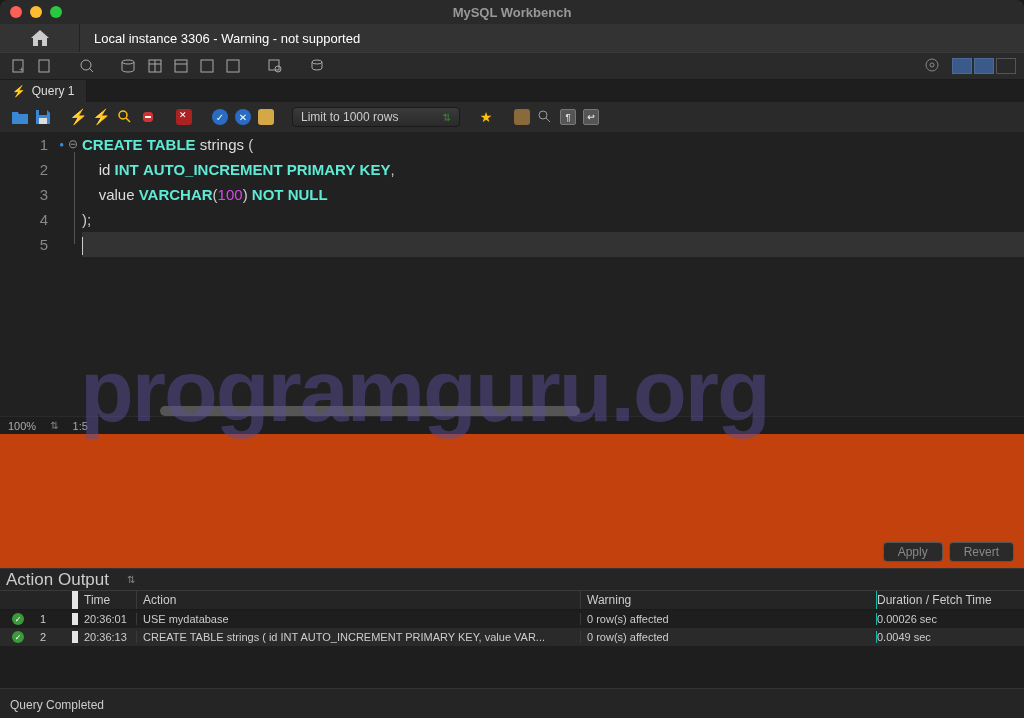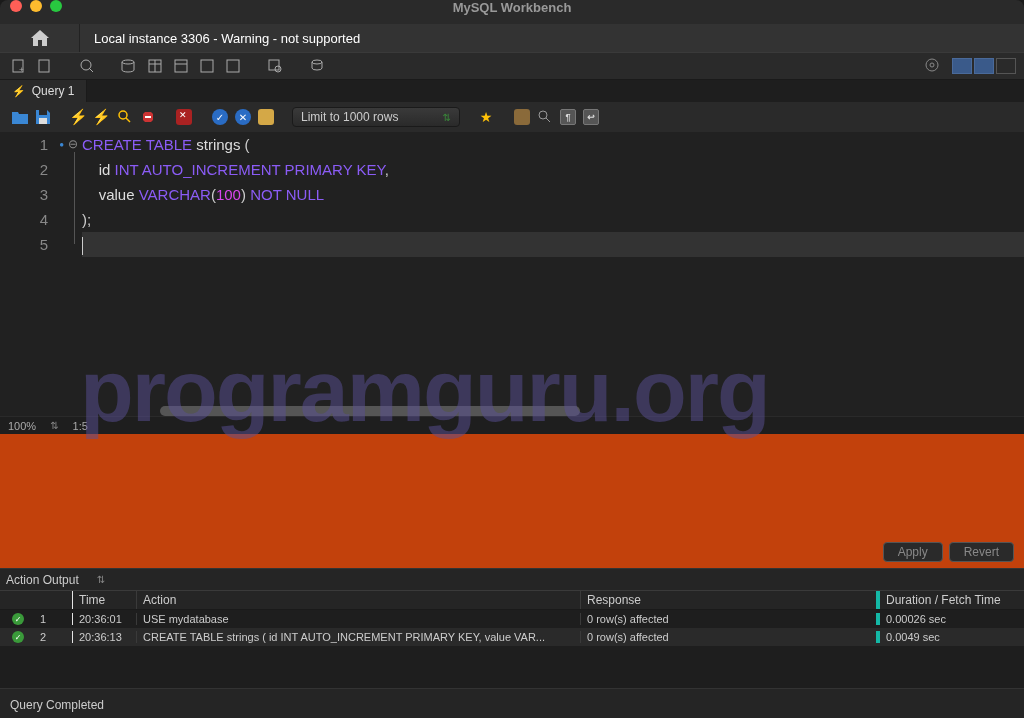--- a/index.html
+++ b/index.html
@@ -1,19 +1,19 @@
 <!DOCTYPE html>
 <html><head>
 <meta charset="utf-8">
 <style>
 * { margin: 0; padding: 0; box-sizing: border-box; font-family: -apple-system, BlinkMacSystemFont, "Helvetica Neue", Arial, sans-serif; }
 body { background: #1a1a1a; color: #ccc; width: 1024px; height: 718px; overflow: hidden; position: relative; }
 
 
-.titlebar { height: 24px; background: #2a2a2a; display: flex; position: relative; border-top-left-radius: 8px; border-top-right-radius: 8px; }
+.titlebar { height: 24px; background: #2a2a2a; display: flex; align-items: center; position: relative; border-top-left-radius: 8px; border-top-right-radius: 8px; }
 .traffic-lights { display: flex; gap: 8px; padding-left: 10px; }
 .traffic-light { width: 12px; height: 12px; border-radius: 50%; }
 .tl-red { background: #ff5f57; }
 .tl-yellow { background: #febc2e; }
 .tl-green { background: #28c840; }
 .titlebar-title { position: absolute; left: 50%; transform: translateX(-50%); color: #999; font-size: 13px; font-weight: 600; }
 
 
 .tab-bar { height: 28px; background: #333; display: flex; align-items: stretch; }
 .home-tab { width: 80px; display: flex; align-items: center; justify-content: center; border-right: 1px solid #222; }
@@ -60,53 +60,53 @@
 
 .editor-area { height: 284px; background: #212121; display: flex; font-family: "Menlo", "Monaco", monospace; font-size: 15px; position: relative; }
 .gutter { width: 78px; background: #212121; text-align: right; color: #888; user-select: none; }
 .gutter-line { height: 25px; line-height: 25px; padding-right: 30px; position: relative; }
 .gutter-line.l1::before { content: "●"; position: absolute; right: 14px; color: #3a87d4; font-size: 8px; }
 .gutter-line.l1::after { content: "⊖"; position: absolute; right: 0px; color: #888; font-size: 12px; }
 .fold-line { position: absolute; left: 74px; top: 20px; width: 1px; height: 92px; background: #555; }
 .code-area { flex: 1; padding-left: 4px; position: relative; }
 .code-line { height: 25px; line-height: 25px; white-space: pre; }
 .code-line.current { background: #333; }
-.kw { color: #8b5cf6; font-weight: normal; }
+.kw { color: #5eead4; font-weight: bold; }
 .ident { color: #ddd; }
 .num { color: #d946ef; }
 .cursor { display: inline-block; width: 1px; height: 18px; background: #ccc; vertical-align: middle; }
 
 
 .hscroll { position: absolute; bottom: 0; left: 82px; height: 10px; width: 420px; background: #555; border-radius: 5px; }
 
 
 .editor-status { height: 18px; background: #1e1e1e; display: flex; align-items: center; padding: 0 8px; font-size: 11px; color: #aaa; gap: 14px; border-top: 1px solid #2a2a2a; }
 .updown-arrows { color: #888; font-size: 10px; }
 
 
 .mid-area { height: 134px; background: #c2410c; position: relative; }
 .apply-revert { position: absolute; right: 10px; bottom: 6px; display: flex; gap: 6px; }
 .btn { border: 1px solid #555; background: #2a2a2a; color: #888; font-size: 12px; padding: 2px 14px; border-radius: 4px; cursor: pointer; }
 
 
 .output-bar { height: 22px; background: #252525; display: flex; align-items: center; padding: 0 6px; border-top: 1px solid #333; }
-.output-label { font-size: 12px; color: #ccc; }
+.output-label { font-size: 17px; color: #ccc; }
 .output-arrows { color: #888; font-size: 10px; margin-left: 18px; }
 
 
 .output-header { height: 20px; background: #252525; display: flex; font-size: 12px; color: #ccc; border-top: 1px solid #3a3a3a; border-bottom: 1px solid #1a1a1a; }
 .output-rows { background: #1e1e1e; }
 .output-row { height: 18px; display: flex; font-size: 11px; color: #ccc; align-items: center; }
 .output-row.alt { background: #2a2a2a; }
 .col-status { width: 36px; display: flex; align-items: center; justify-content: center; }
 .col-num { width: 36px; padding-left: 4px; }
-.col-time { width: 64px; border-left: 1px solid #e5e5e5; padding-left: 6px; }
+.col-time { width: 64px; border-left: 6px solid #e5e5e5; padding-left: 6px; }
 .col-action { width: 444px; border-left: 1px solid #3a3a3a; padding-left: 6px; overflow: hidden; text-overflow: ellipsis; white-space: nowrap; }
 .col-response { width: 296px; border-left: 1px solid #3a3a3a; padding-left: 6px; }
-.col-duration { flex: 1; border-left: 4px solid #14b8a6; padding-left: 6px; }
+.col-duration { flex: 1; border-left: 1px solid #14b8a6; }
 .hdr { font-weight: normal; display: flex; align-items: center; }
 .green-check { width: 12px; height: 12px; background: #3a9a3a; border-radius: 50%; display: flex; align-items: center; justify-content: center; color: #fff; font-size: 8px; }
 .output-filler { height: 42px; background: #1e1e1e; }
 
 
 .statusbar { height: 24px; background: #252525; display: flex; align-items: center; padding: 16px 10px; font-size: 12px; color: #ccc; border-top: 1px solid #333; }
 
 
 .watermark { position: absolute; top: 340px; left: 80px; font-size: 88px; font-weight: bold; color: rgba(90, 80, 150, 0.5); pointer-events: none; letter-spacing: -2px; z-index: 100; }
 
@@ -322,21 +322,21 @@
 <div class="output-bar">
   <span class="output-label">Action Output</span>
   <span class="output-arrows">⇅</span>
 </div>
 
 <div class="output-header">
   <div class="col-status hdr"></div>
   <div class="col-num hdr"></div>
   <div class="col-time hdr">Time</div>
   <div class="col-action hdr">Action</div>
-  <div class="col-response hdr">Response</div>
+  <div class="col-response hdr">Warning</div>
   <div class="col-duration hdr">Duration / Fetch Time</div>
 </div>
 
 <div class="output-rows">
   <div class="output-row">
     <div class="col-status">
         <div class="green-check">✓</div>
       </div>
     <div class="col-num">1</div>
     <div class="col-time">20:36:01</div>

